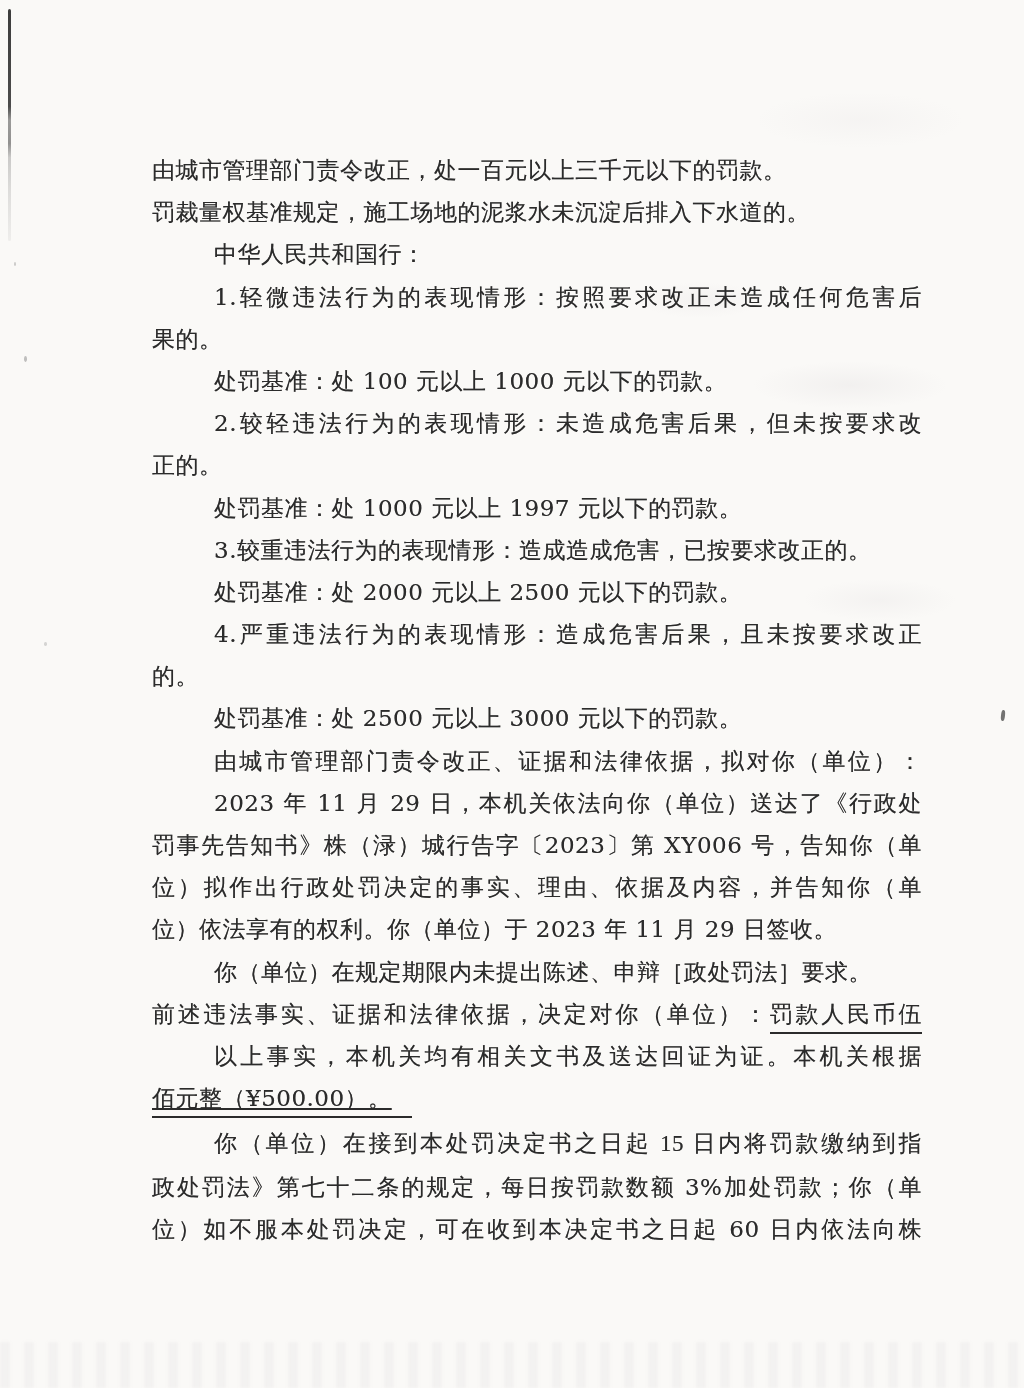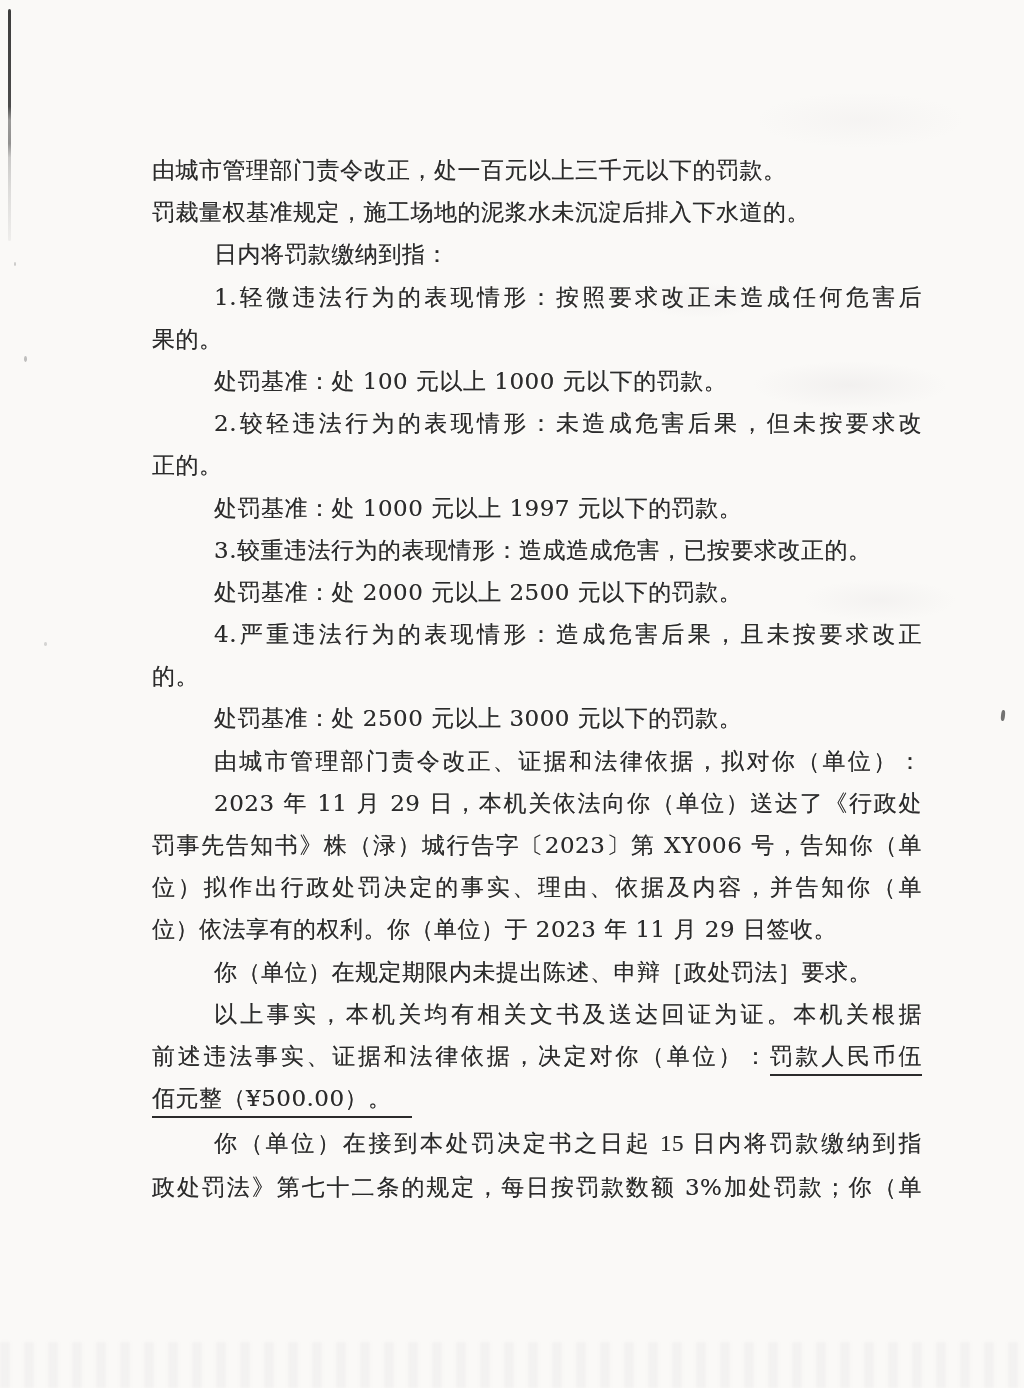--- a/index.html
+++ b/index.html
@@ -72,38 +72,39 @@
 
 <div class="page" style="--ink: #2b2b2b;">
   <div class="streak"></div>
   <div class="speck speck-a"></div>
   <div class="speck speck-b"></div>
   <div class="speck speck-c"></div>
   <div class="speck speck-d"></div>
   <div class="content">
       <div class="line"><span>由城市管理部门责令改正，处一百元以上三千元以下的罚款。</span></div>
       <div class="line"><span>罚裁量权基准规定，施工场地的泥浆水未沉淀后排入下水道的。</span></div>
-      <div class="line indent"><span>日内将罚款缴纳到指：</span></div>
+      <div class="line indent"><span>中华人民共和国行：</span></div>
       <div class="line fill indent"><span>1.轻微违法行为的表现情形：按照要求改正未造成任何危害后</span></div>
       <div class="line"><span>果的。</span></div>
       <div class="line indent"><span>处罚基准：处 100 元以上 1000 元以下的罚款。</span></div>
       <div class="line fill indent"><span>2.较轻违法行为的表现情形：未造成危害后果，但未按要求改</span></div>
       <div class="line"><span>正的。</span></div>
       <div class="line indent"><span>处罚基准：处 1000 元以上 1997 元以下的罚款。</span></div>
       <div class="line indent"><span>3.较重违法行为的表现情形：造成造成危害，已按要求改正的。</span></div>
       <div class="line indent"><span>处罚基准：处 2000 元以上 2500 元以下的罚款。</span></div>
       <div class="line fill indent"><span>4.严重违法行为的表现情形：造成危害后果，且未按要求改正</span></div>
       <div class="line"><span>的。</span></div>
       <div class="line indent"><span>处罚基准：处 2500 元以上 3000 元以下的罚款。</span></div>
       <div class="line fill indent"><span>由城市管理部门责令改正、证据和法律依据，拟对你（单位）：</span></div>
       <div class="line fill indent"><span>2023 年 11 月 29 日，本机关依法向你（单位）送达了《行政处</span></div>
       <div class="line fill"><span>罚事先告知书》株（渌）城行告字〔2023〕第 XY006 号，告知你（单</span></div>
       <div class="line fill"><span>位）拟作出行政处罚决定的事实、理由、依据及内容，并告知你（单</span></div>
       <div class="line"><span>位）依法享有的权利。你（单位）于 2023 年 11 月 29 日签收。</span></div>
       <div class="line indent"><span>你（单位）在规定期限内未提出陈述、申辩［政处罚法］要求。</span></div>
+      <div class="line fill"><span>前述违法事实、证据和法律依据，决定对你（单位）：</span><span class="u">罚款人民币伍</span></div>
       <div class="line fill indent"><span>以上事实，本机关均有相关文书及送达回证为证。本机关根据</span></div>
-      <div class="line fill"><span>前述违法事实、证据和法律依据，决定对你（单位）：</span><span class="u">罚款人民币伍</span></div>
-      <div class="line"><span class="u" style="padding-right: 20px;">佰元整（¥500.00）。</span></div>
+      <div class="line"><span class="u" style="padding-right: 20px; text-decoration: underline;">佰元整（¥500.00）。</span></div>
       <div class="line fill indent gap"><span>你（单位）在接到本处罚决定书之日起 15 日内将罚款缴纳到指</span></div>
       <div class="line fill"><span>政处罚法》第七十二条的规定，每日按罚款数额 3%加处罚款；你（单</span></div>
+      <div class="line fill"><span>位）如不服本处罚决定，可在收到本决定书之日起 60 日内依法向株</span></div>
     </div>
   <div class="ghost-strip"></div>
 </div>
 
 </body></html>

